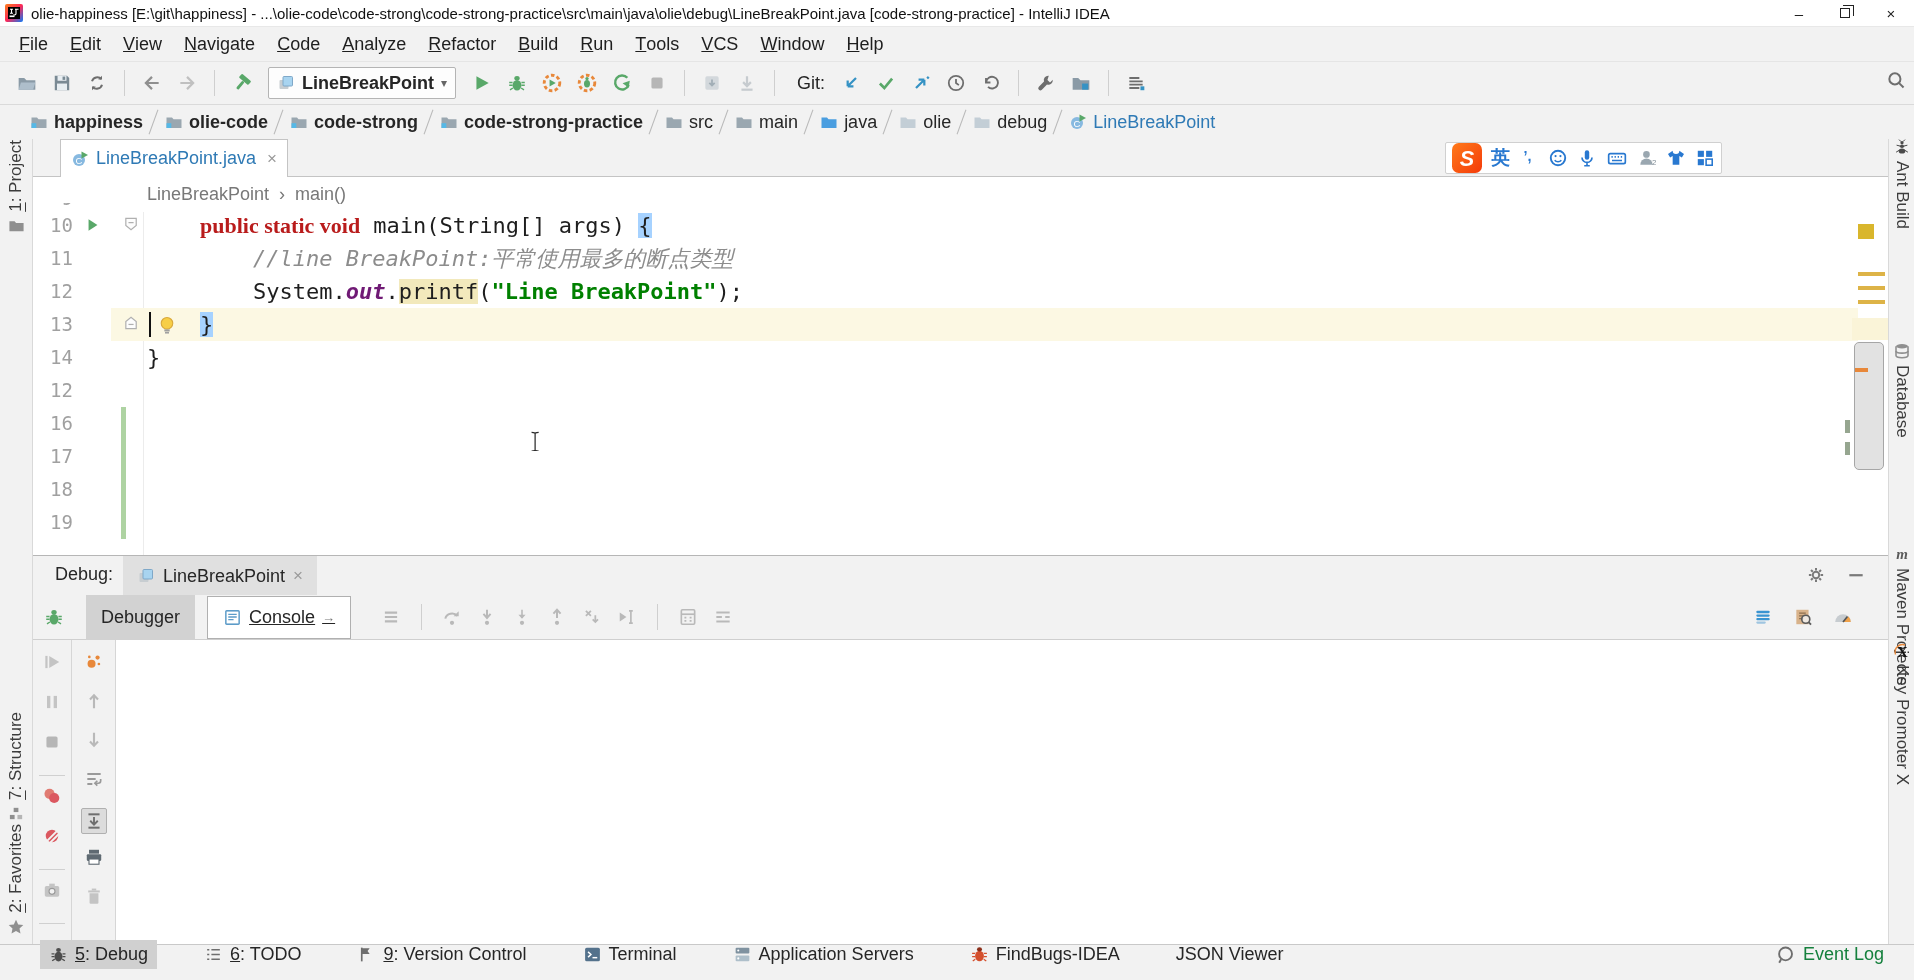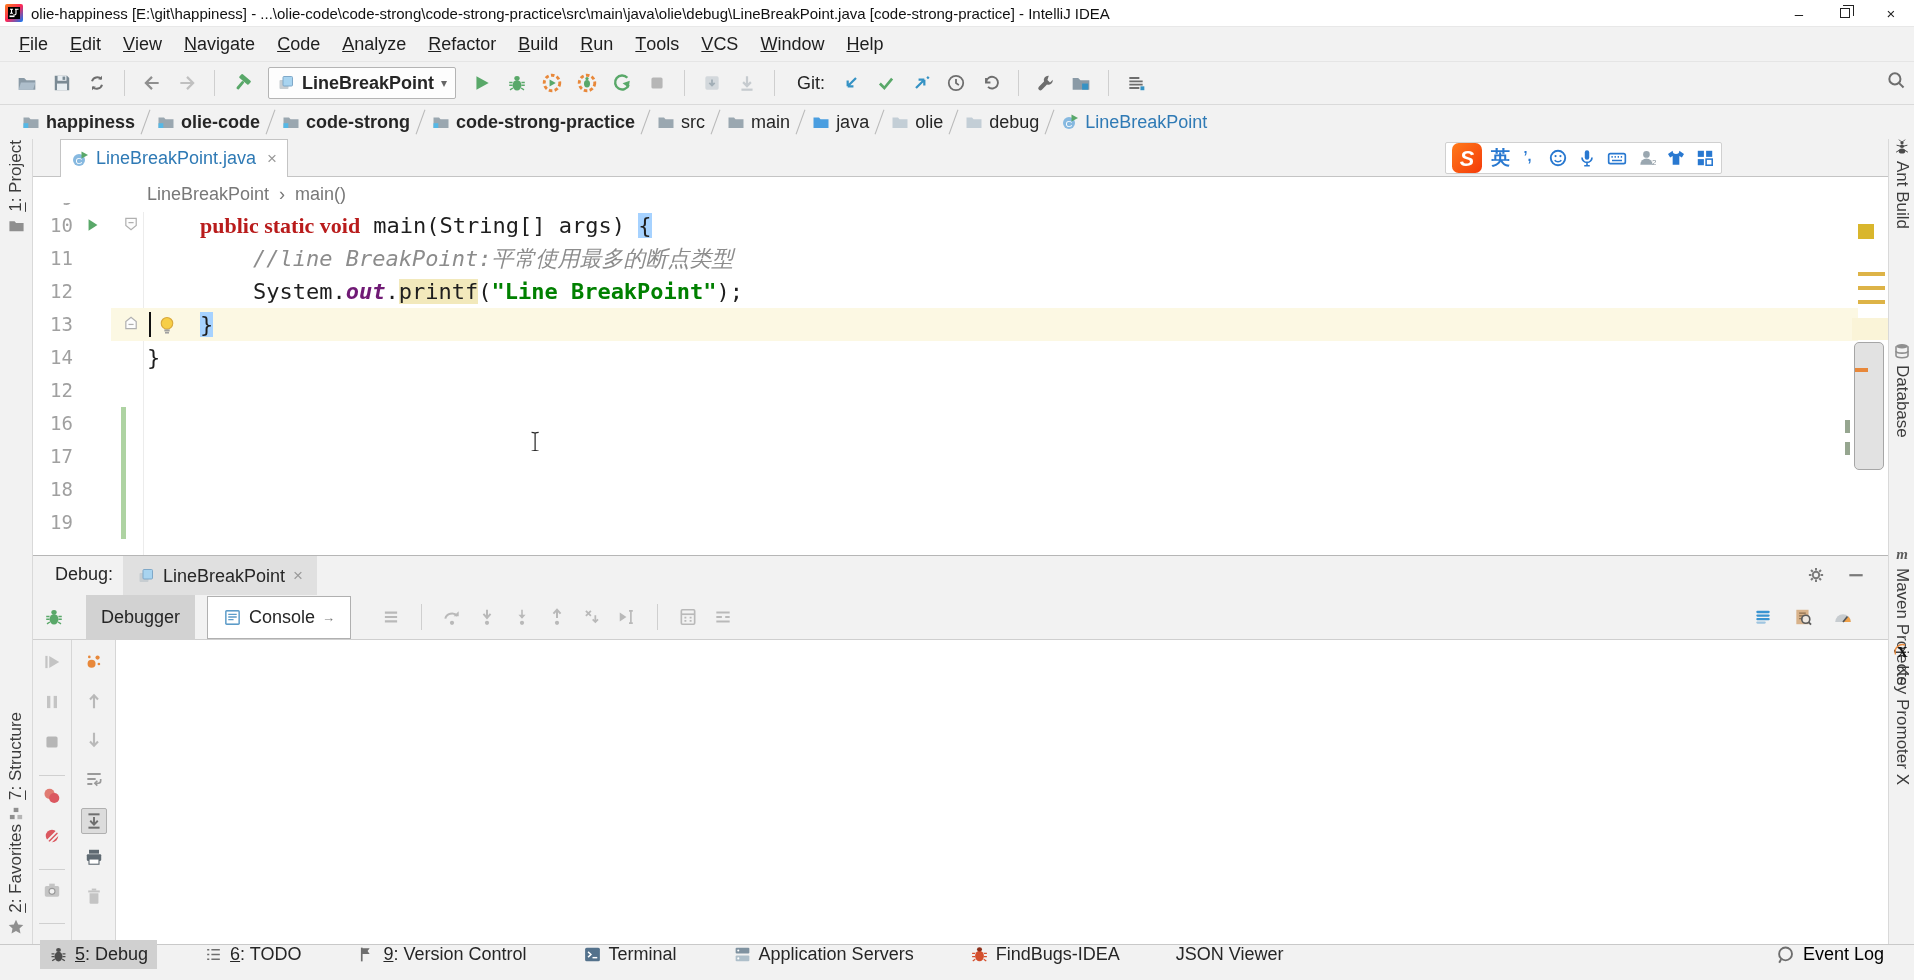--- a/index.html
+++ b/index.html
@@ -25,21 +25,21 @@
   #toolbar { left:0; top:61px; width:1914px; height:44px; display:flex; align-items:center; padding-left:14px; gap:9px; background:#f2f2f2; border-top:1px solid #e5e5e5; border-bottom:1px solid #dadada; }
   .tbicon { width:26px; height:26px; display:flex; align-items:center; justify-content:center; }
   .tbsep { width:1px; height:26px; background:#cfcfcf; margin:0 5px; }
   #run-config { height:32px; border:1px solid #b4b4b4; background:#fdfdfd; border-radius:2px; display:flex; align-items:center; padding:0 8px; gap:7px; margin:0 4px; }
   #run-config .cfg-label { font-size:18px; font-weight:bold; color:#262626; }
   #run-config .caret-down { font-size:12px; color:#666; }
   .git-label { font-size:18px; color:#262626; margin:0 4px 0 8px; }
   #search-everywhere { position:absolute; right:8px; top:70px; }
 
   
-  #navbar { left:0; top:105px; width:1914px; height:34px; display:flex; align-items:center; padding-left:18px; background:#f2f2f2; }
+  #navbar { left:0; top:105px; width:1914px; height:34px; display:flex; align-items:center; padding-left:26px; background:#f2f2f2; }
   .crumb { display:flex; align-items:center; gap:6px; padding:0 4px; font-size:18px; color:#262626; white-space:nowrap; }
   .crumb.bold { font-weight:bold; }
   .crumb-sep { width:14px; height:26px; position:relative; }
   .crumb-sep:before { content:""; position:absolute; left:6px; top:0; width:1px; height:26px; background:#b9b9b9; transform:rotate(20deg); }
 
   
   #stripe-left { left:0; top:139px; width:33px; height:805px; background:#f2f2f2; border-right:1px solid #d9d9d9; }
   #stripe-right { left:1888px; top:139px; width:26px; height:805px; background:#f2f2f2; border-left:1px solid #d9d9d9; }
   .vitem { position:absolute; display:flex; flex-direction:column; align-items:center; gap:5px; width:100%; }
   .vtext-left { writing-mode:vertical-rl; transform:rotate(180deg); font-size:17px; color:#3c3c3c; white-space:nowrap; }
@@ -86,40 +86,40 @@
   #debug-header { left:33px; top:555px; width:1855px; height:40px; background:#f2f2f2; border-top:1px solid #b6b6b6; position:absolute; }
   #debug-label { position:absolute; left:22px; top:8px; font-size:18px; color:#262626; }
   #debug-tab { position:absolute; left:90px; top:0; height:40px; background:#e0e0e0; display:flex; align-items:center; gap:8px; padding:0 14px; }
   #debug-tab .dtab-title { font-size:18px; color:#262626; }
   #debug-tab .tab-close { font-size:17px; color:#9a9a9a; }
   #debug-header-right { position:absolute; right:22px; top:9px; display:flex; gap:20px; }
 
   #debug-toolbar { left:33px; top:595px; width:1855px; height:45px; background:#f2f2f2; border-bottom:1px solid #cfcfcf; position:absolute; display:flex; align-items:center;gap:12px; }
   .dbg-tab { height:45px; display:flex; align-items:center; gap:7px; padding:0 15px; font-size:18px; color:#262626; }
   .dbg-tab.selected-gray { background:#d2d2d2; }
-  .dbg-tab.active-white { background:#ffffff; border:1px solid #b0b0b0; height:43px; }
+  .dbg-tab.active-white { background:#ffffff; border:1px solid #b0b0b0; height:43px;text-decoration:underline; }
   .dbg-tab .pin { font-size:13px; color:#777; }
   #dbg-icons { display:flex; align-items:center; gap:15px; margin-left:18px; }
   #dbg-right { position:absolute; right:35px; display:flex; gap:20px; }
 
   #debug-body { left:33px; top:640px; width:1855px; height:304px; background:#f2f2f2; position:absolute; }
   #dbg-col1 { position:absolute; left:0; top:0; width:39px; height:100%; border-right:1px solid #d6d6d6; }
   #dbg-col2 { position:absolute; left:39px; top:0; width:44px; height:100%; border-right:1px solid #d6d6d6; }
   #console-area { position:absolute; left:83px; top:0; right:0; bottom:0; background:#ffffff; }
   .colicon { position:absolute; left:50%; transform:translateX(-50%); }
   .col-sep { position:absolute; left:15%; width:70%; height:1px; background:#d0d0d0; }
   .sel-box { background:#dcdcdc; border:1px solid #b0b0b0; border-radius:2px; padding:2px; }
   .more-glyph { font-size:16px; color:#707070; letter-spacing:1px; }
 
   
   #statusbar { left:0; top:944px; width:1914px; height:20px; background:#f2f2f2; border-top:1px solid #c9c9c9; display:flex; align-items:center; padding-left:40px; gap:38px; position:absolute; }
   .status-item { display:flex; align-items:center; gap:7px; font-size:18px; color:#262626; padding:4px 9px; white-space:nowrap; }
   .status-item.selected { background:#d0d0d0; }
   .status-item u { text-decoration:underline; }
-  #status-right { position:absolute; right:30px; display:flex; align-items:center; gap:8px; font-size:18px; color:#000000; }
+  #status-right { position:absolute; right:30px; display:flex; align-items:center; gap:8px; font-size:18px; color:#15803d; }
   svg { display:block; }
 </style>
 </head>
 <body>
 
 <div id="titlebar" class="abs">
   <span class="logo">
       <svg width="18" height="18" viewBox="0 0 18 18">
         <defs>
           <linearGradient id="ij" x1="0" y1="0" x2="1" y2="1">

